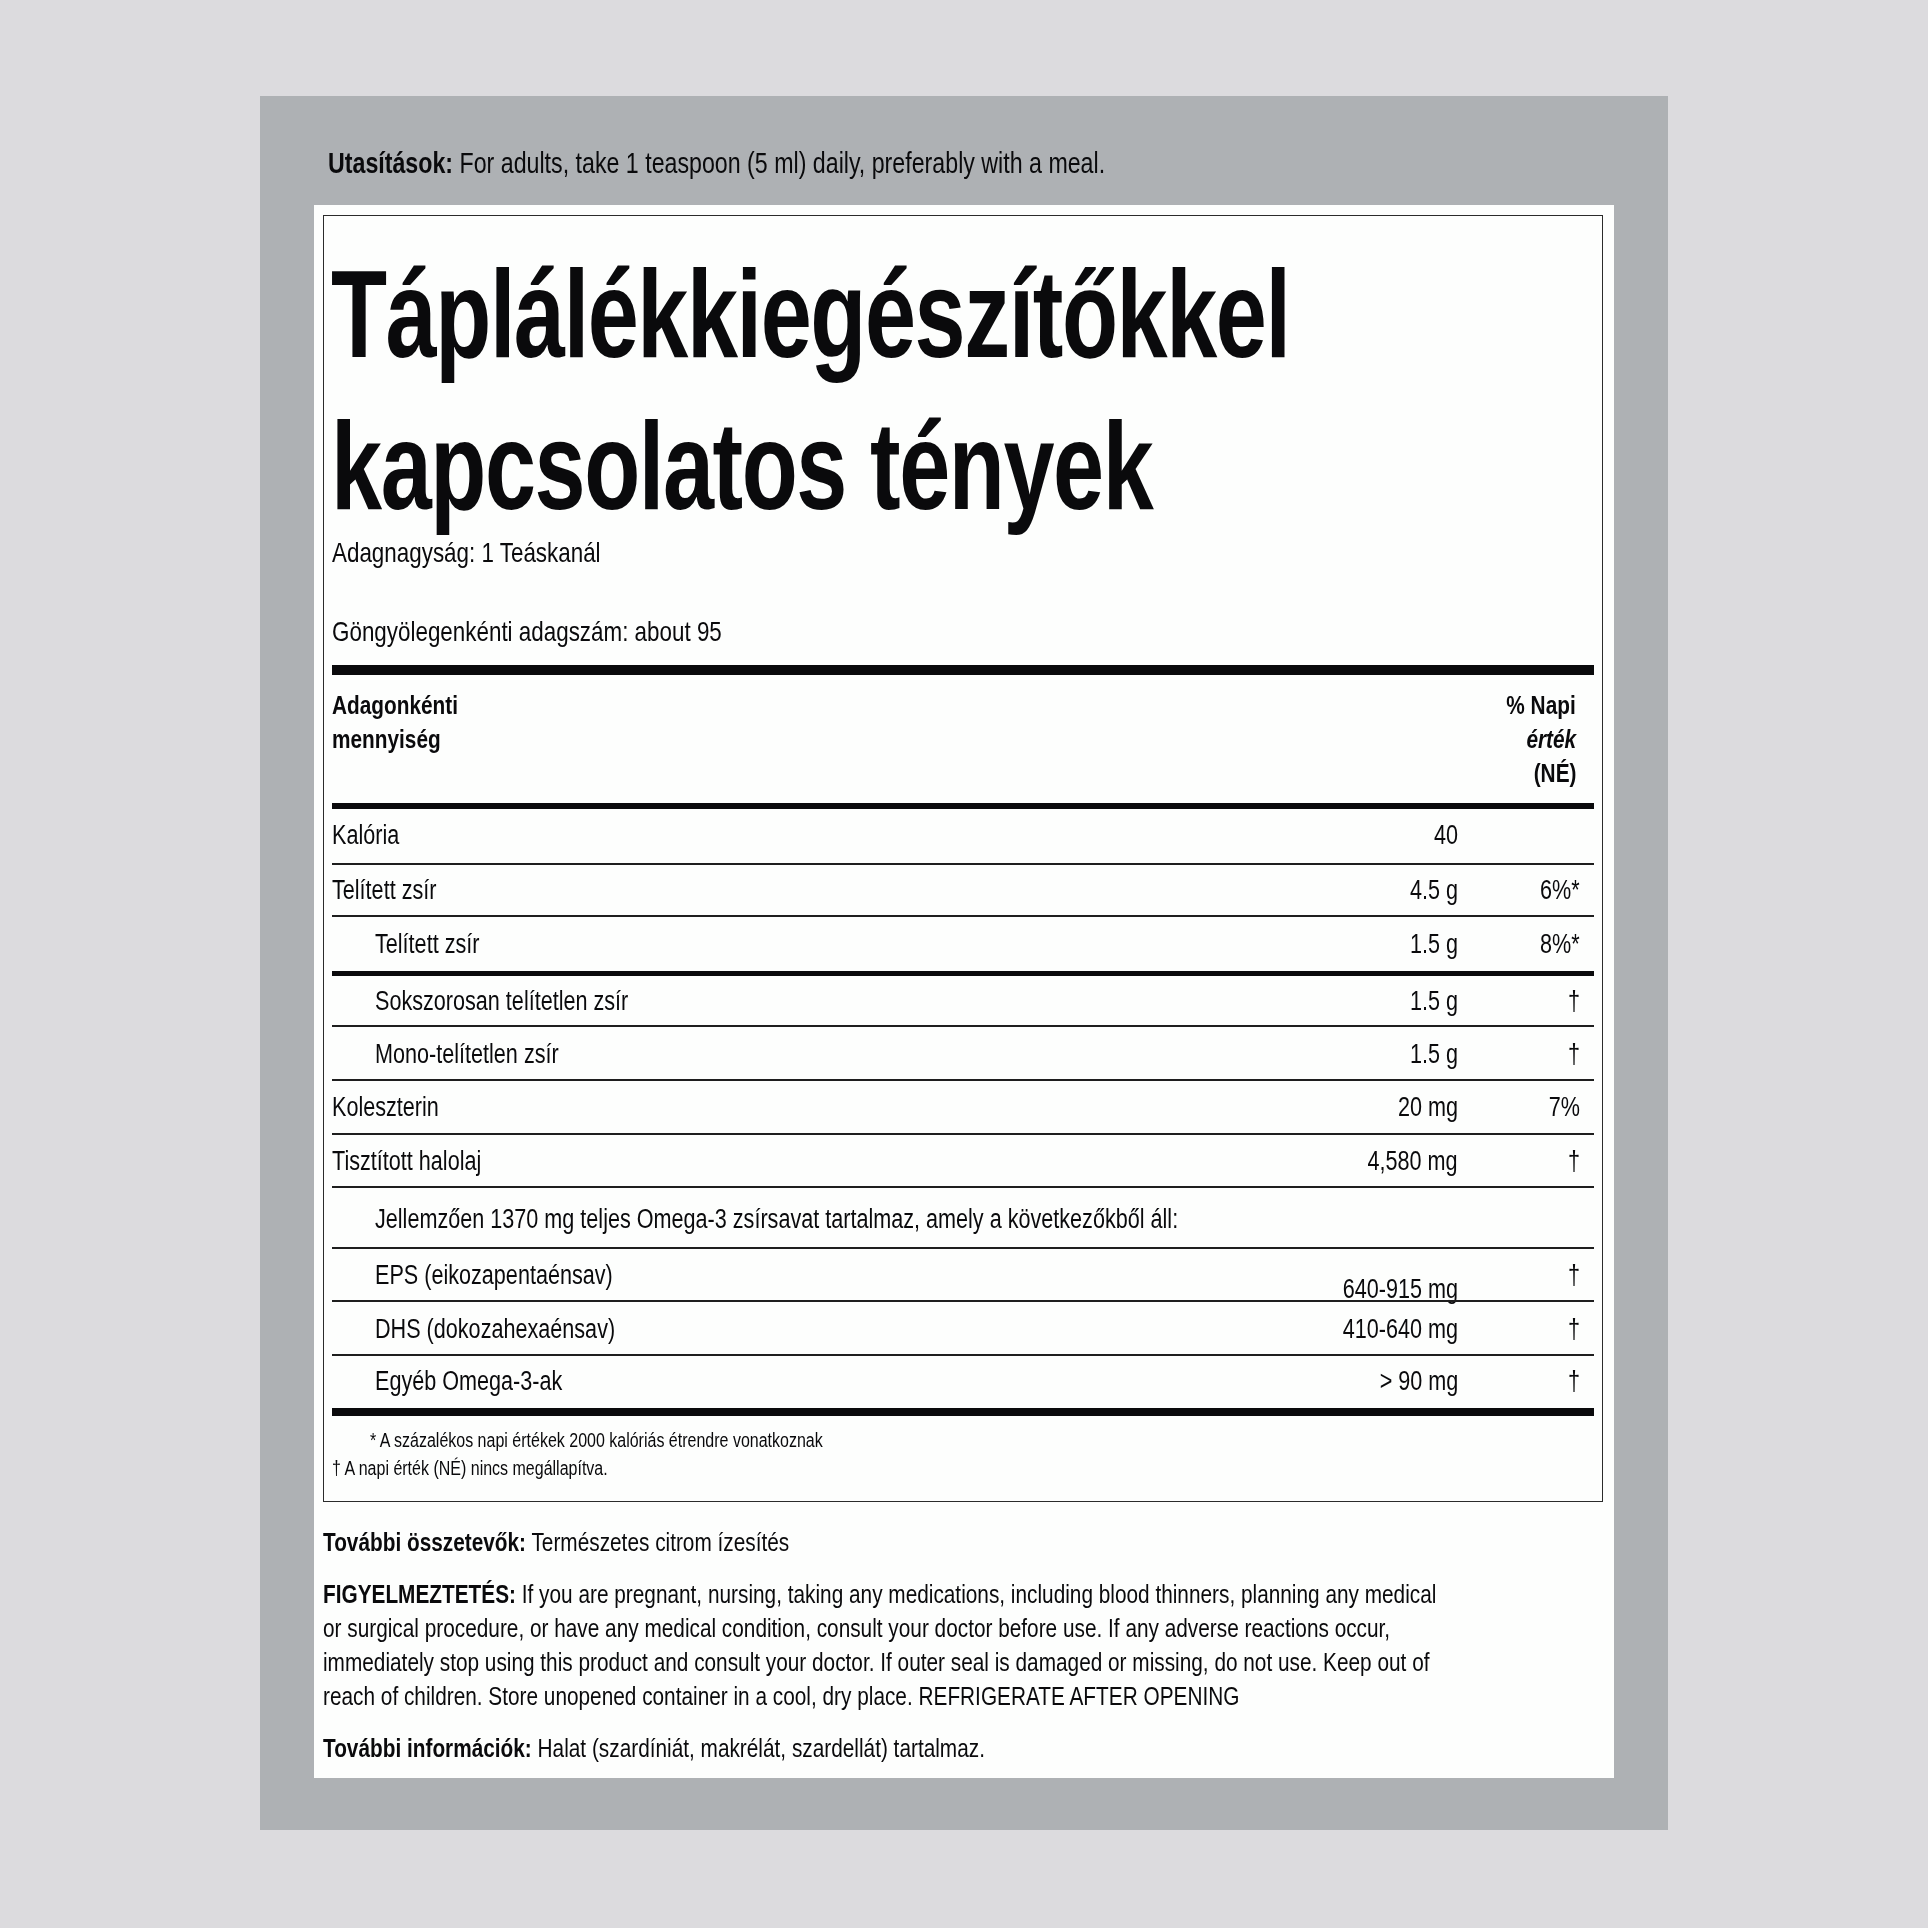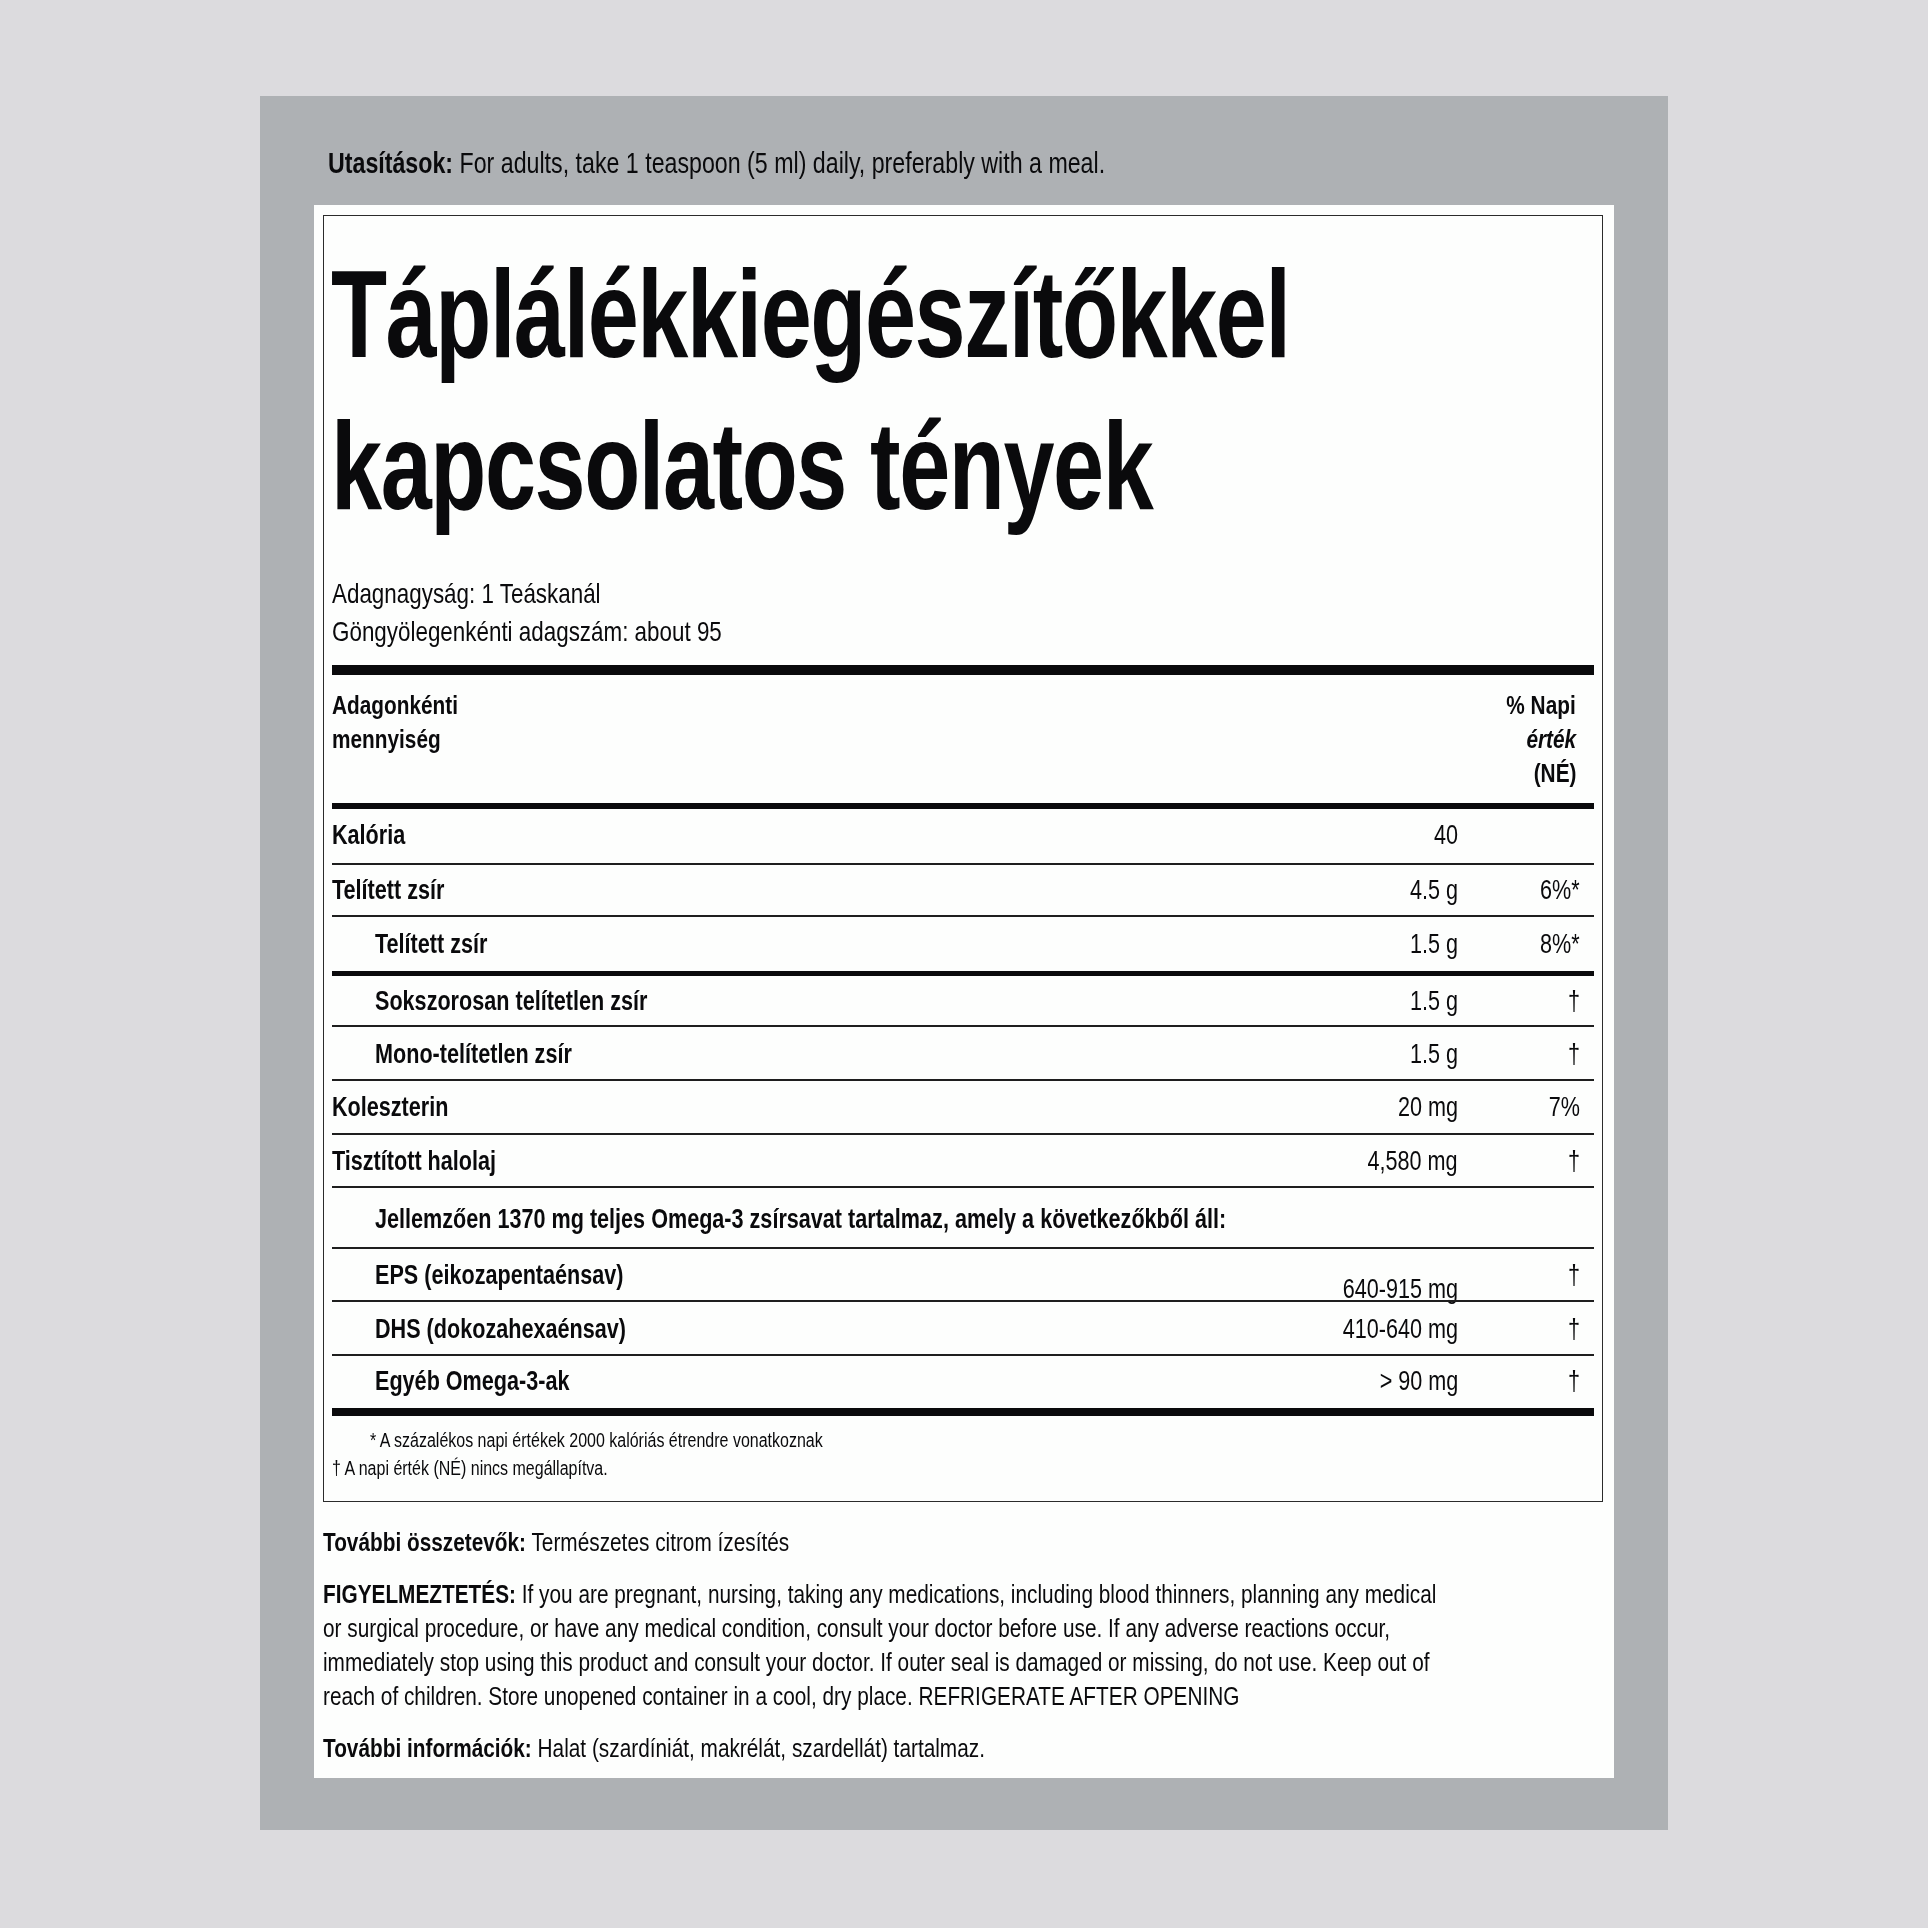--- a/index.html
+++ b/index.html
@@ -14,21 +14,21 @@
   .white { position:absolute; left:314px; top:205px; width:1300px; height:1573px; background:#fdfefd; }
   .box { position:absolute; left:323px; top:215px; width:1280px; height:1287px; border:1.9px solid #2b2b2b; box-sizing:border-box; }
   .title { left:331px; font-weight:bold; font-size:124px; line-height:124px; letter-spacing:-1.9px; }
   .title .cond { transform:scaleX(0.74); }
   .t1 { top:252px; }
   .t2 { top:404px; }
   .serv { left:332px; font-size:28px; line-height:34px; }
   .bar { position:absolute; left:332px; width:1262px; background:#0a0a0c; }
   .rule { position:absolute; left:332px; width:1262px; height:1.9px; background:#1e1e1e; }
   .hdr { font-weight:bold; font-size:26px; line-height:34px; }
-  .rowlabel { font-size:27px; line-height:34px;font-weight:bold; }
+  .rowlabel { font-size:27px; line-height:34px; }
   .amt { font-size:27px; line-height:34px; }
   .dv { font-size:27px; line-height:34px; }
   .foot { left:332px; font-size:20px; line-height:24.5px; }
   .lower { left:323px; font-size:26px; line-height:34px; }
   .lower b { font-weight:bold; }
 </style>
 </head>
 <body>
 
 <div class="panel"></div>
@@ -36,21 +36,21 @@
 <div class="abs directions">
   <span class="cond"><b>Utasítások:</b><span> For adults, take 1 teaspoon (5 ml) daily, preferably with a meal.</span></span>
 </div>
 
 <div class="white"></div>
 <div class="box"></div>
 
 <div class="abs title t1"><span class="cond">Táplálékkiegészítőkkel</span></div>
 <div class="abs title t2"><span class="cond">kapcsolatos tények</span></div>
 
-<div class="abs serv" style="top:577px;"><span class="cond">Adagnagyság: 1 Teáskanál</span></div>
+<div class="abs serv" style="top:536px;"><span class="cond">Adagnagyság: 1 Teáskanál</span></div>
 <div class="abs serv" style="top:615px;"><span class="cond">Göngyölegenkénti adagszám: about 95</span></div>
 
 <div class="bar" style="top:665px;height:10.4px;"></div>
 
 <div class="abs hdr" style="left:332px;top:688px;">
   <span class="cond">Adagonkénti</span>
 </div>
 <div class="abs hdr" style="left:332px;top:722px;">
   <span class="cond">mennyiség</span>
 </div>

